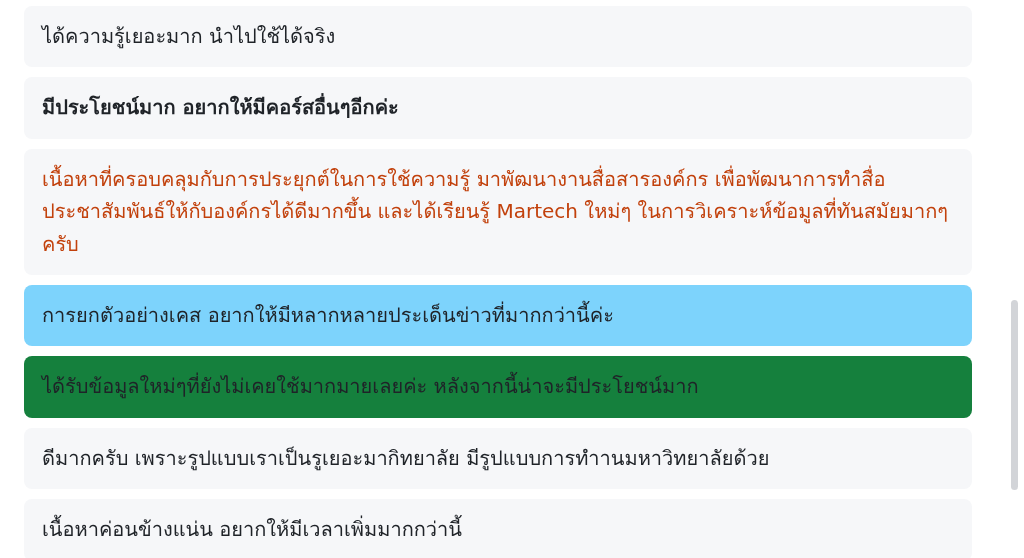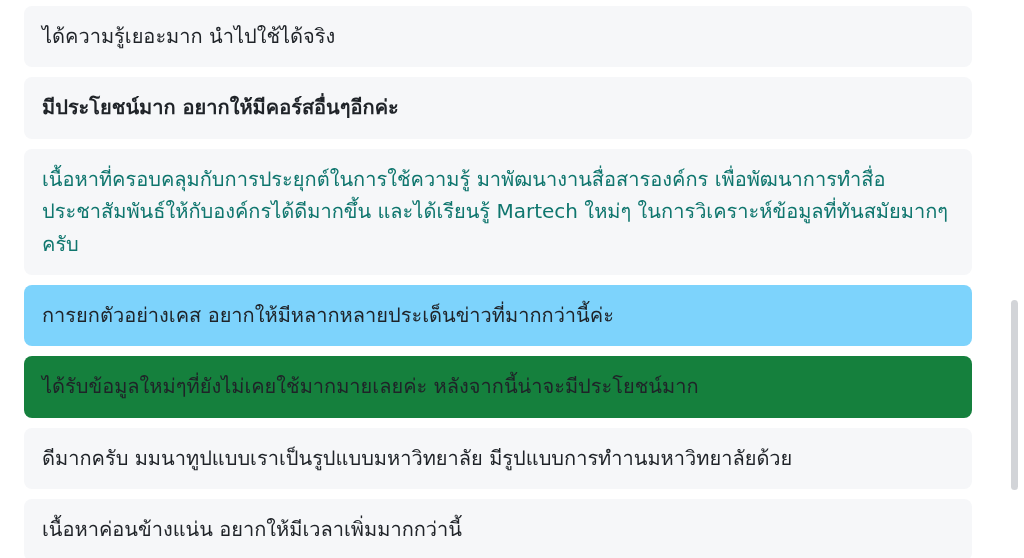--- a/index.html
+++ b/index.html
@@ -73,34 +73,34 @@
 
     <div class="feedback-item" style="background: rgb(246, 247, 249);">
       <div class="feedback-text" style="color: rgb(31, 35, 40);">ได้ความรู้เยอะมาก นำไปใช้ได้จริง</div>
     </div>
 
     <div class="feedback-item" style="background: rgb(246, 247, 249); font-weight: bold;">
       <div class="feedback-text" style="color: rgb(31, 35, 40);">มีประโยชน์มาก อยากให้มีคอร์สอื่นๆอีกค่ะ</div>
     </div>
 
     <div class="feedback-item" style="background: rgb(246, 247, 249);">
-      <div class="feedback-text" style="color: #0f766e;">เนื้อหาที่ครอบคลุมกับการประยุกต์ในการใช้ความรู้ มาพัฒนางานสื่อสารองค์กร เพื่อพัฒนาการทำสื่อประชาสัมพันธ์ให้กับองค์กรได้ดีมากขึ้น และได้เรียนรู้ Martech ใหม่ๆ ในการวิเคราะห์ข้อมูลที่ทันสมัยมากๆครับ</div>
+      <div class="feedback-text" style="color: #c2410c;">เนื้อหาที่ครอบคลุมกับการประยุกต์ในการใช้ความรู้ มาพัฒนางานสื่อสารองค์กร เพื่อพัฒนาการทำสื่อประชาสัมพันธ์ให้กับองค์กรได้ดีมากขึ้น และได้เรียนรู้ Martech ใหม่ๆ ในการวิเคราะห์ข้อมูลที่ทันสมัยมากๆครับ</div>
     </div>
 
 
     <div class="feedback-item" style="background: #7dd3fc;">
       <div class="feedback-text" style="color: rgb(31, 35, 40);">การยกตัวอย่างเคส อยากให้มีหลากหลายประเด็นข่าวที่มากกว่านี้ค่ะ</div>
     </div>
 
     <div class="feedback-item" style="background: #15803d;">
       <div class="feedback-text" style="color: rgb(31, 35, 40);">ได้รับข้อมูลใหม่ๆที่ยังไม่เคยใช้มากมายเลยค่ะ หลังจากนี้น่าจะมีประโยชน์มาก</div>
     </div>
 
     <div class="feedback-item" style="background: rgb(246, 247, 249);">
-      <div class="feedback-text" style="color: rgb(31, 35, 40);">ดีมากครับ มมนาทูปแบบเราเป็นรูปแบบมหาวิทยาลัย มีรูปแบบการทำานมหาวิทยาลัยด้วย</div>
+      <div class="feedback-text" style="color: rgb(31, 35, 40);">ดีมากครับ เพราะรูปแบบเราเป็นรูเยอะมากิทยาลัย มีรูปแบบการทำานมหาวิทยาลัยด้วย</div>
     </div>
 
     <div class="feedback-item" style="background: rgb(246, 247, 249);">
       <div class="feedback-text" style="color: rgb(31, 35, 40);">เนื้อหาค่อนข้างแน่น อยากให้มีเวลาเพิ่มมากกว่านี้</div>
     </div>
 
   </div>
 
   <div class="scroll-track"></div>
   <div class="scroll-thumb" style="top: 300px; height: 190px; background: rgb(210, 212, 216);"></div>

